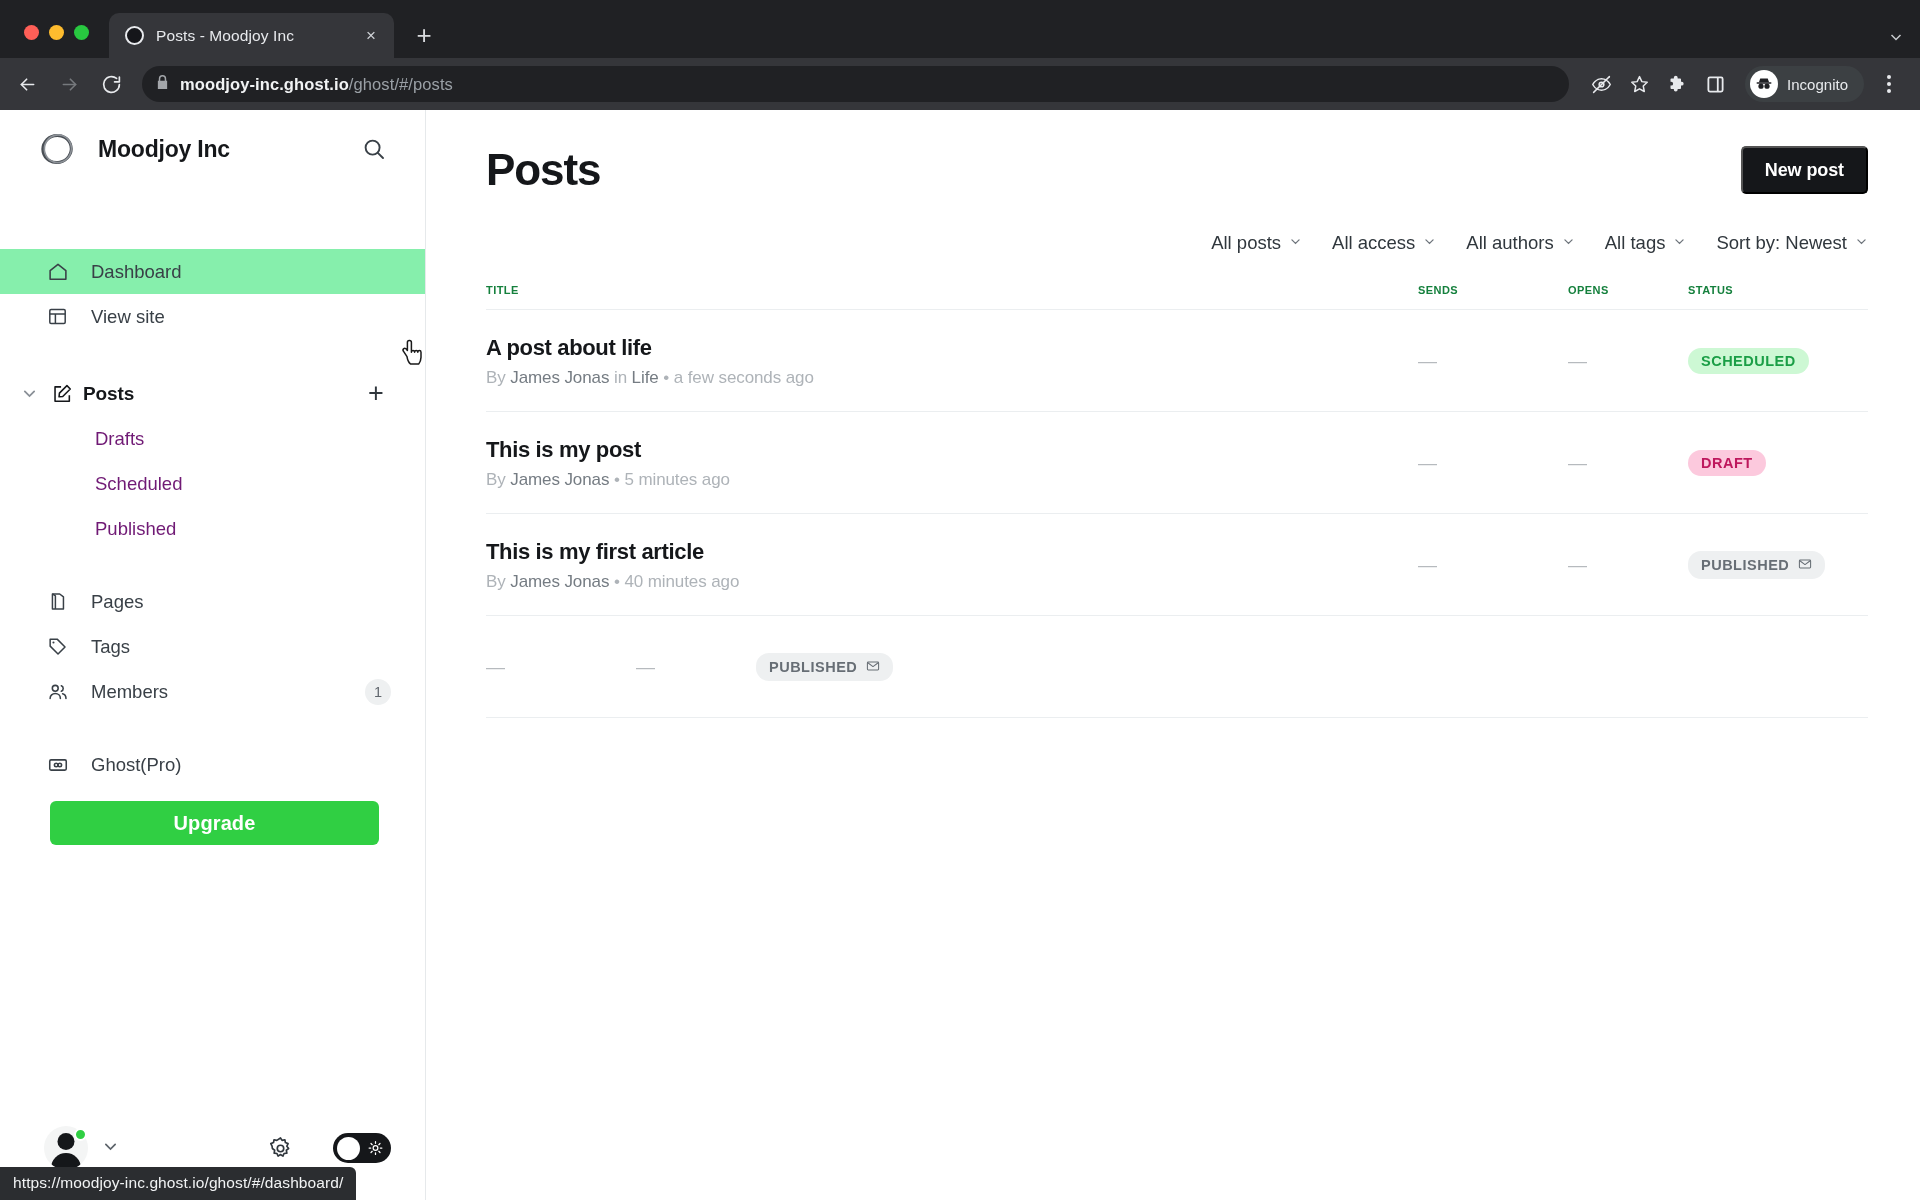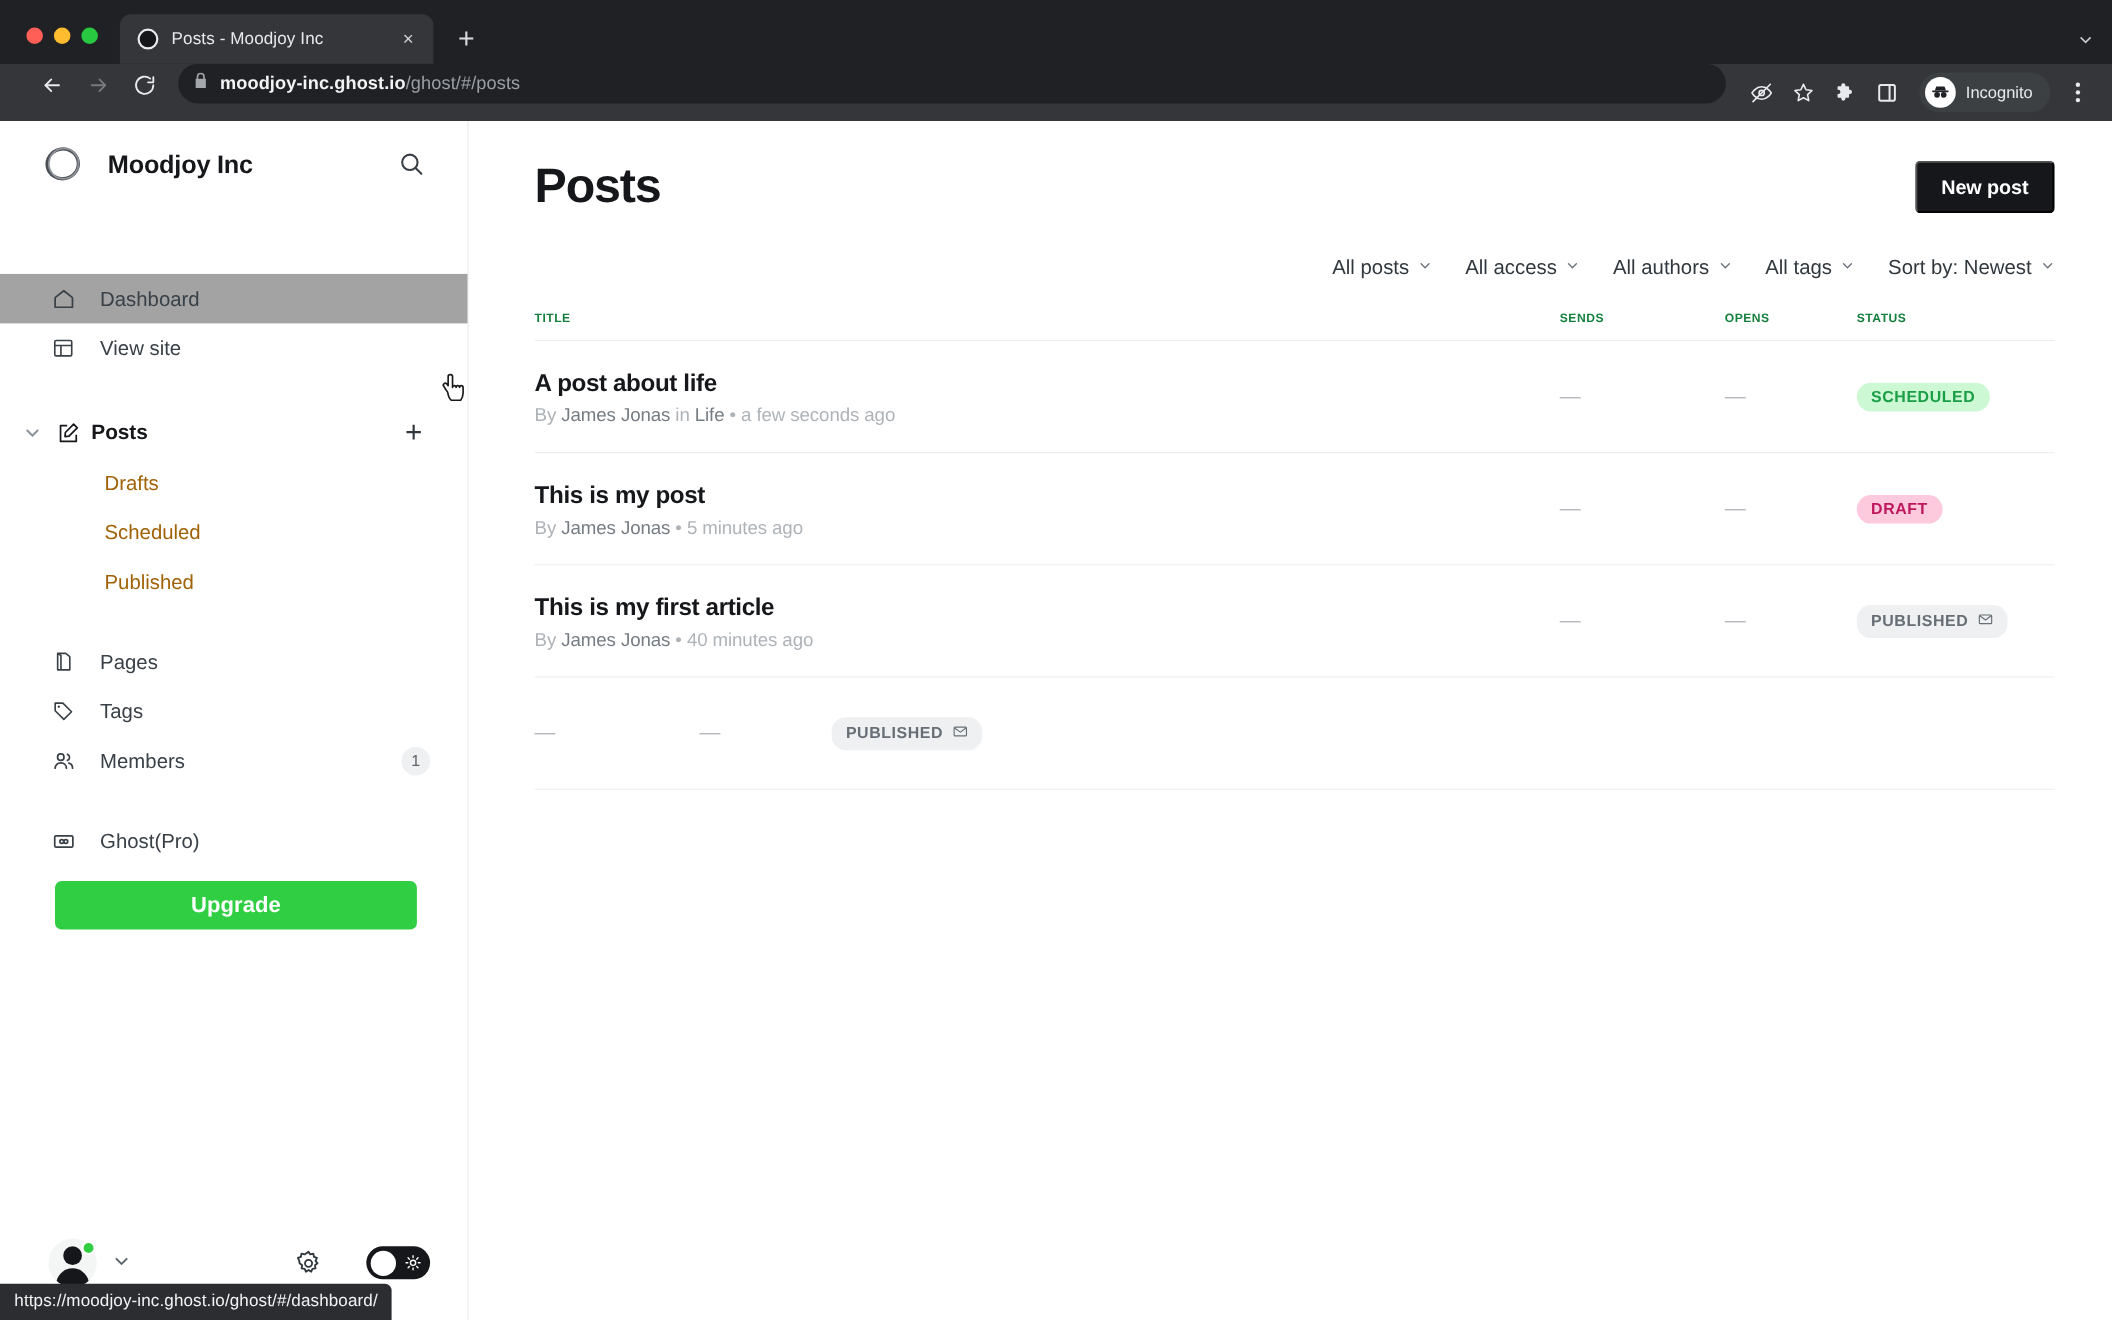--- a/index.html
+++ b/index.html
@@ -69,22 +69,22 @@
   .tabstrip-right {
     margin-left: auto;
     display: flex; align-items: center;
     padding: 0 16px 10px 0;
   }
   .chev-down-tabstrip { color: #c8cbce; font-size: 15px; }
 
   .toolbar {
     height: 52px;
     background: #35363a;
-    display: flex; 
-    padding: 0 14px 0 28px;
+    display: flex; align-items: center;
+    padding: 0 14px 0 8px;
     gap: 4px;
   }
   .nav-btn {
     width: 38px; height: 38px;
     display: flex; align-items: center; justify-content: center;
     border-radius: 50%;
     color: #e8eaed;
   }
   .nav-btn.disabled { color: #76797d; }
   .nav-btn svg { display: block; }
@@ -177,21 +177,21 @@
   .nav-section { padding-top: 18px; }
   .nav-item {
     display: flex; align-items: center;
     height: 45px;
     padding: 0 34px 0 46px;
     gap: 22px;
     color: #394047;
     font-size: 18.5px;
     position: relative;
   }
-  .nav-item.active { background: #a3a3a3; }
+  .nav-item.active { background: #86efac; }
   .nav-icon {
     width: 23px; height: 23px; flex: 0 0 23px;
     display: flex; align-items: center; justify-content: center;
     color: #394047;
   }
   .nav-label { flex: 1; white-space: nowrap; }
   .nav-badge {
     background: #eef0f1;
     color: #60666d;
     font-size: 14.5px;
@@ -225,21 +225,21 @@
   .group-add {
     width: 30px; height: 30px;
     display: flex; align-items: center; justify-content: center;
     color: #30373d; font-size: 27px; font-weight: 300; line-height: 1;
   }
   .sub-item {
     display: flex; align-items: center;
     height: 45px;
     padding-left: 95px;
     font-size: 18.5px;
-    color: #a16207;
+    color: #701a75;
   }
 
   .nav-gap-lg { height: 32px; }
   .nav-gap-md { height: 28px; }
 
   .upgrade-wrap { padding: 14px 46px 0 50px; }
   .upgrade-btn {
     display: flex; align-items: center; justify-content: center;
     height: 44px;
     background: #30cf43;

